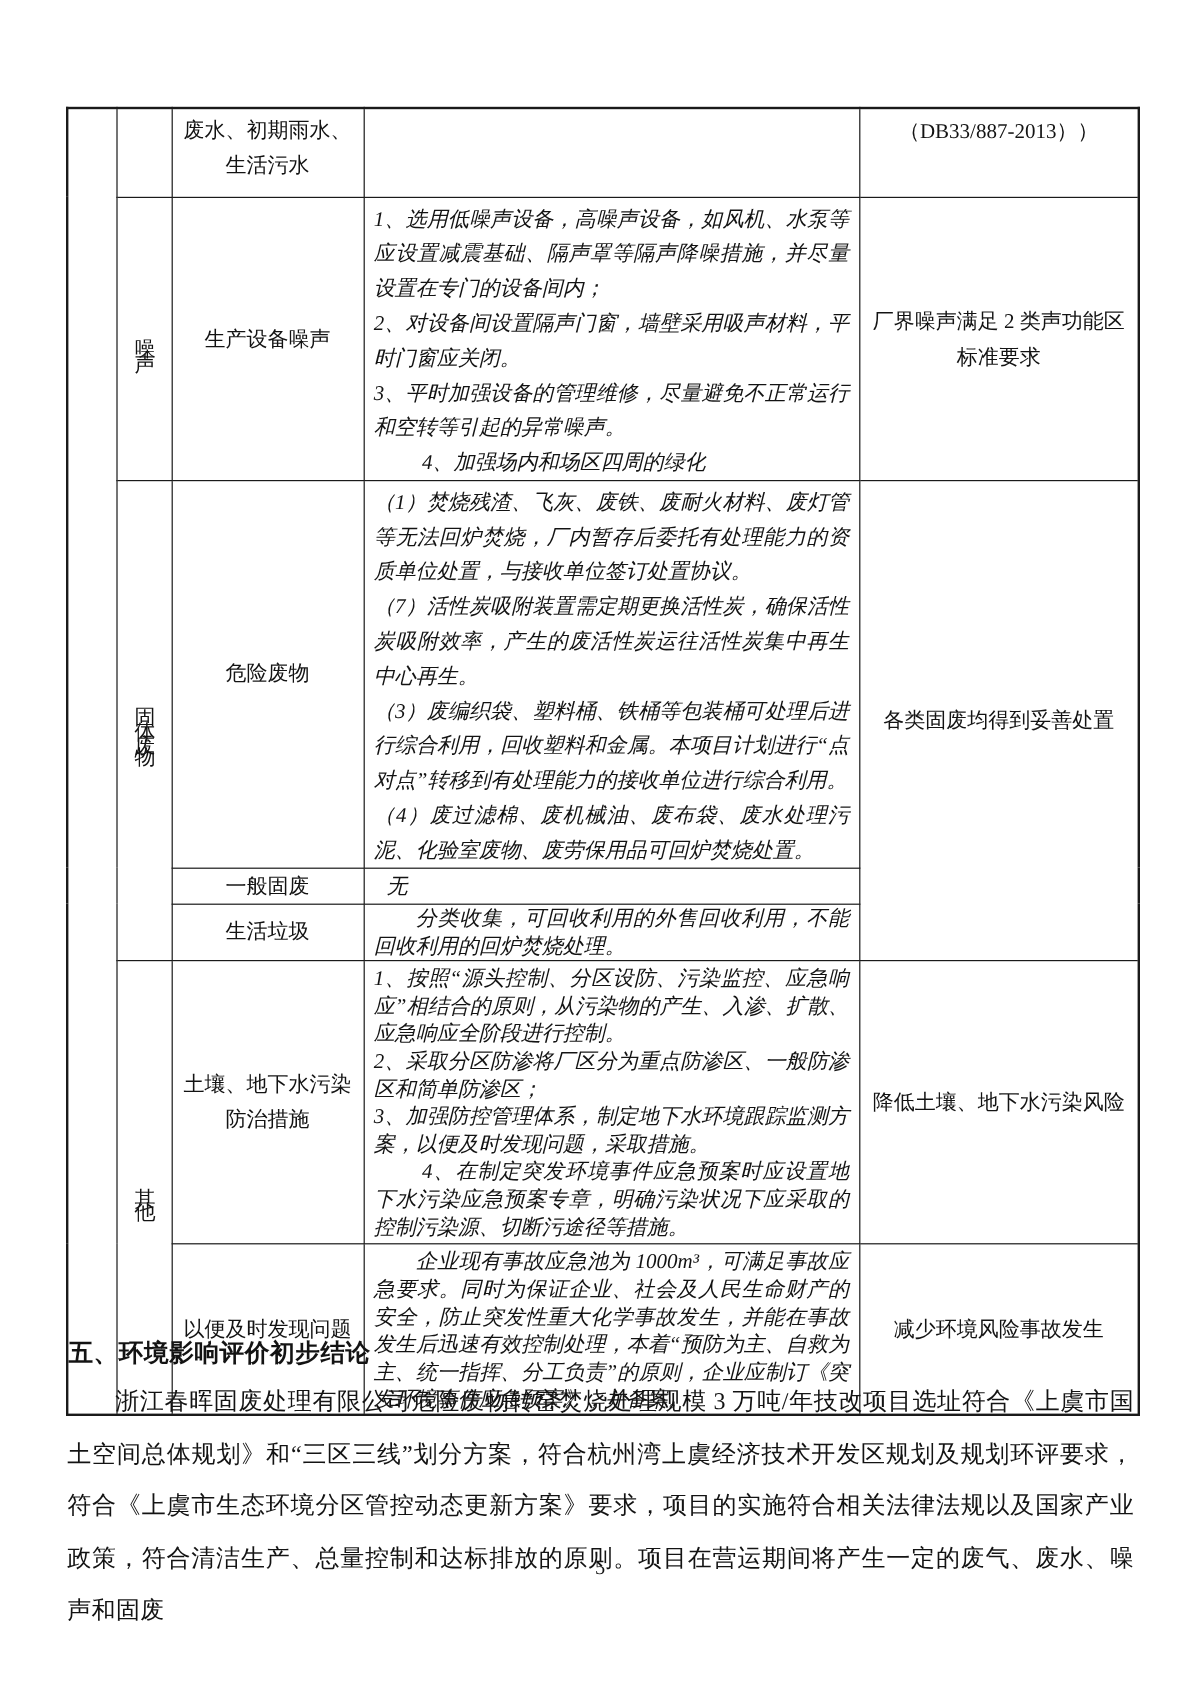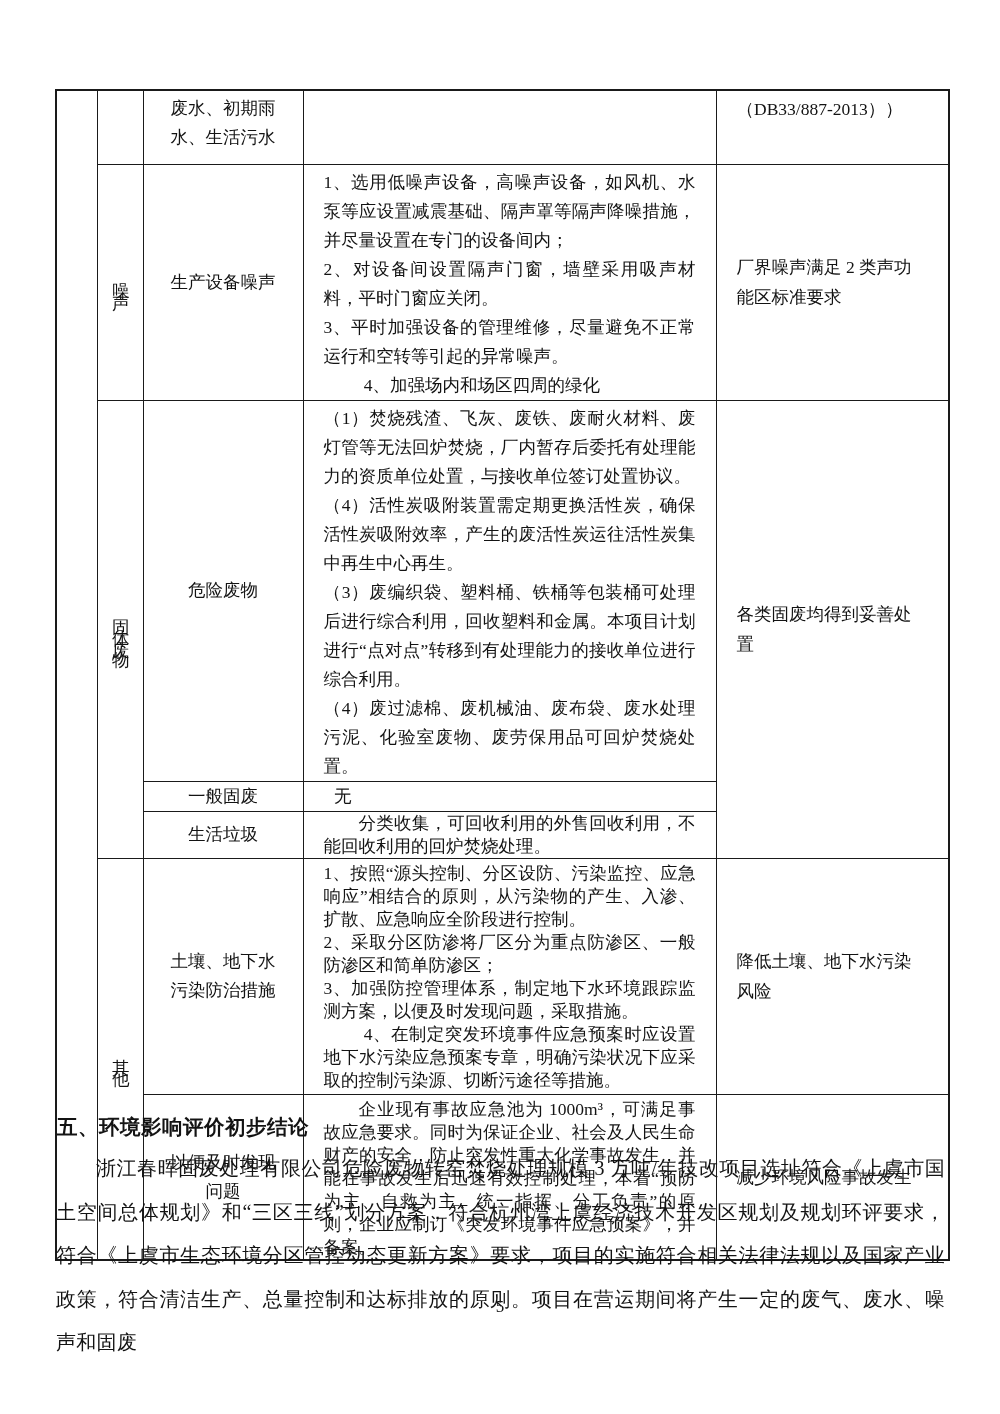--- a/index.html
+++ b/index.html
@@ -7,36 +7,36 @@
     width:1000px;height:1414px;background:#ffffff;position:relative;
     font-family:"Liberation Serif","DejaVu Serif",serif;color:#131313;
   }
   .doc-table{
     position:absolute;left:55px;top:89px;width:893px;
     border-collapse:collapse;table-layout:fixed;
     border:2.2px solid #1a1a1a;
   }
   .doc-table td{
     border:1.6px solid #1a1a1a;
-    padding:0 20px;
+    padding:0 8px;
     font-size:17.5px;
     vertical-align:middle;
     overflow:hidden;
   }
   tr.r1{height:74px;} tr.r2{height:210px;} tr.r3{height:289px;}
   tr.r4{height:28px;} tr.r5{height:47px;} tr.r6{height:236px;} tr.r7{height:135px;}
   td.cat{text-align:center;padding:0;}
   .vlabel{
     display:inline-block;
     writing-mode:vertical-rl;text-orientation:upright;
     letter-spacing:11px;line-height:1;
   }
   td.sub{text-align:center;line-height:29px;}
-  td.result{text-align:left;line-height:30px;}
-  td.content{text-align:left;}
+  td.result{text-align:center;line-height:30px;}
+  td.content{text-align:left;font-style:italic;}
   td.v-top{vertical-align:top;padding-top:3px;}
   .lh29 p{margin:0;line-height:29px;text-align:justify;}
   .lh23 p{margin:0;line-height:23px;text-align:justify;}
   .lh23-block{line-height:23px;text-align:justify;}
   .indent-2{text-indent:2.3em;}
   .indent-first{text-indent:2em;}
   .none-cell{text-indent:0.6em;line-height:24px;}
   .section-heading{
     position:absolute;left:57px;top:1113px;width:890px;
     font-size:20.5px;font-weight:bold;letter-spacing:0.5px;
@@ -95,21 +95,21 @@
 
     <tr class="r3">
       <td class="cat" rowspan="3">
         <span class="vlabel">固体废物</span>
       </td>
       <td class="sub">
         <div>危险废物</div>
       </td>
       <td class="content lh29 v-top">
         <p>（1）焚烧残渣、飞灰、废铁、废耐火材料、废灯管等无法回炉焚烧，厂内暂存后委托有处理能力的资质单位处置，与接收单位签订处置协议。</p>
-        <p>（4）活性炭吸附装置需定期更换活性炭，确保活性炭吸附效率，产生的废活性炭运往活性炭集中再生中心再生。</p>
+        <p>（7）活性炭吸附装置需定期更换活性炭，确保活性炭吸附效率，产生的废活性炭运往活性炭集中再生中心再生。</p>
         <p>（3）废编织袋、塑料桶、铁桶等包装桶可处理后进行综合利用，回收塑料和金属。本项目计划进行“点对点”转移到有处理能力的接收单位进行综合利用。</p>
         <p>（4）废过滤棉、废机械油、废布袋、废水处理污泥、化验室废物、废劳保用品可回炉焚烧处置。</p>
       </td>
       <td class="result" rowspan="3">
         <div>各类固废均得到妥善处置</div>
       </td>
     </tr>
 
     <tr class="r4">
       <td class="sub">

